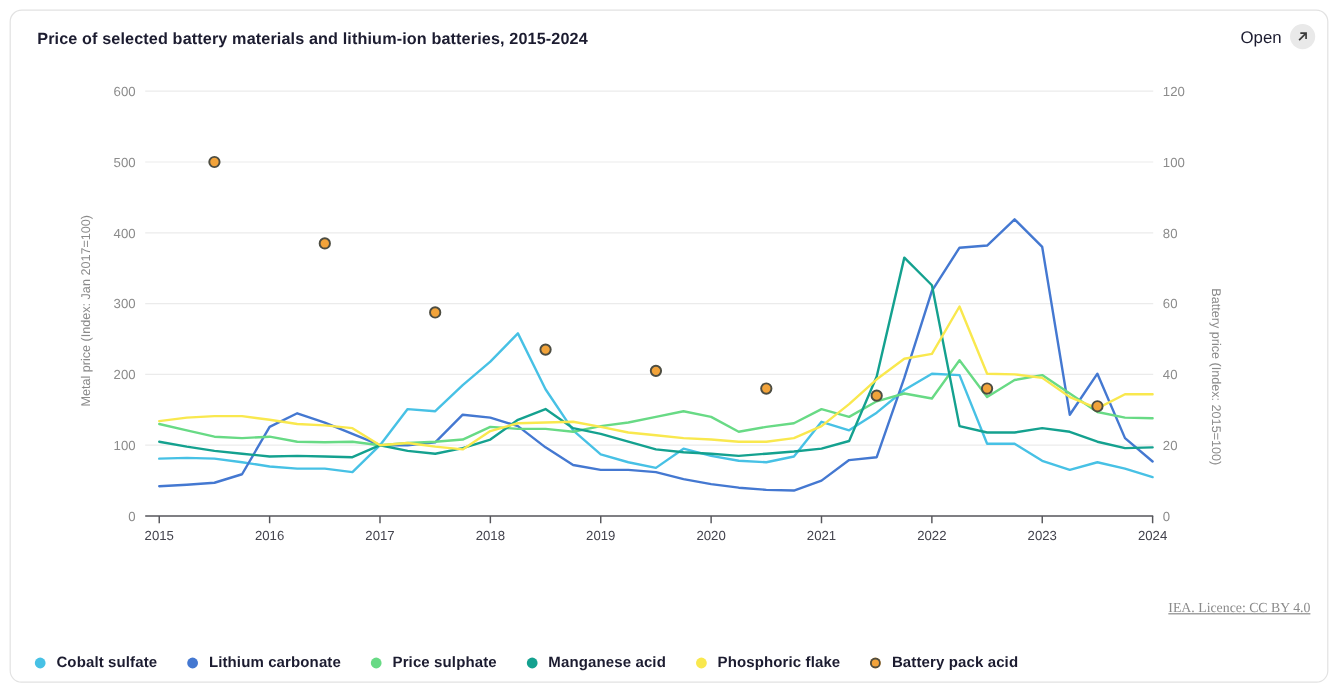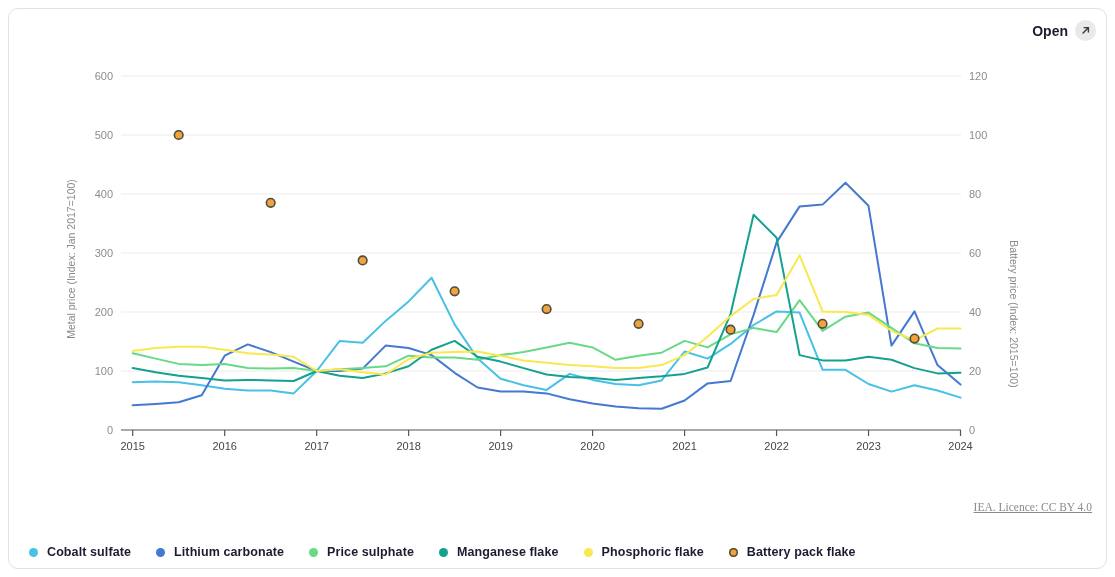--- a/index.html
+++ b/index.html
@@ -5,37 +5,38 @@
   * { box-sizing: border-box; margin: 0; padding: 0; }
   html, body { width: 1115px; height: 577px; background: #fff; overflow: hidden;
     font-family: "Liberation Sans", sans-serif; }
   .card { position: relative; width: 1099px; height: 561px; margin: 8px;
     background: #fff; border: 1px solid #e2e2e2; border-radius: 10px; }
   .card-title { position: absolute; top: 16px; left: 22px; font-size: 13.5px;
     font-weight: 700; color: #1c1c30; letter-spacing: .1px; }
   .open-btn { position: absolute; top: 11px; right: 10px; display: flex;
     align-items: center; gap: 7px; background: none; border: none; cursor: pointer;
     font-family: "Liberation Sans", sans-serif; }
-  .open-btn .lbl { font-size: 14px; font-weight: 700; color: #1c1c30; }
+  .open-btn .lbl { font-size: 14px; font-weight: 400; color: #1c1c30; }
   .open-btn .ic { width: 21px; height: 21px; border-radius: 50%; background: #e9e9e9;
     display: flex; align-items: center; justify-content: center; }
   #chart { position: absolute; top: 0; left: 0; }
   .licence { position: absolute; top: 492px; right: 14px; font-size: 11.5px;
     color: #8a8a8a; text-decoration: underline; cursor: pointer; font-family: Liberation Serif, serif; }
   .legend { position: absolute; top: 536px; left: 20px; display: flex;
     align-items: center; gap: 25px; font-weight: bold; }
   .legend-item { display: flex; align-items: center; gap: 9px; cursor: pointer; }
   .legend-item .dot { width: 9px; height: 9px; border-radius: 50%; flex: 0 0 auto; }
   .legend-item .lab { font-size: 12.5px; color: #1c1c30; letter-spacing: .1px; }
 </style>
 </head>
 <body>
 
 <div class="card">
 
+  <div class="card-title">Price of selected battery materials and lithium-ion batteries, 2015-2024</div>
 
   <button class="open-btn">
     <span class="lbl">Open</span>
     <span class="ic">
       <svg width="11" height="11" viewBox="0 0 11 11">
         <path d="M2.6 8.4 L8.2 2.8 M3.6 2.6 H8.4 V7.4" fill="none" stroke="#3a3a3a" stroke-width="1.4"></path>
       </svg>
     </span>
   </button>
 
@@ -112,27 +113,27 @@
       <span class="lab">Lithium carbonate</span>
     </div>
 
     <div class="legend-item">
       <span class="dot" style="background: rgb(104, 218, 133);"></span>
       <span class="lab">Price sulphate</span>
     </div>
 
     <div class="legend-item">
       <span class="dot" style="background: rgb(20, 161, 143);"></span>
-      <span class="lab">Manganese flake</span>
+      <span class="lab">Manganese acid</span>
     </div>
 
     <div class="legend-item">
       <span class="dot" style="background: rgb(249, 232, 78);"></span>
       <span class="lab">Phosphoric flake</span>
     </div>
 
     <div class="legend-item">
       <span class="dot" style="background: rgb(242, 163, 58); box-shadow: rgb(77, 77, 66) 0px 0px 0px 1.5px inset;"></span>
-      <span class="lab">Battery pack flake</span>
+      <span class="lab">Battery pack acid</span>
     </div>
   </div>
 
 </div>
 
 </body></html>

